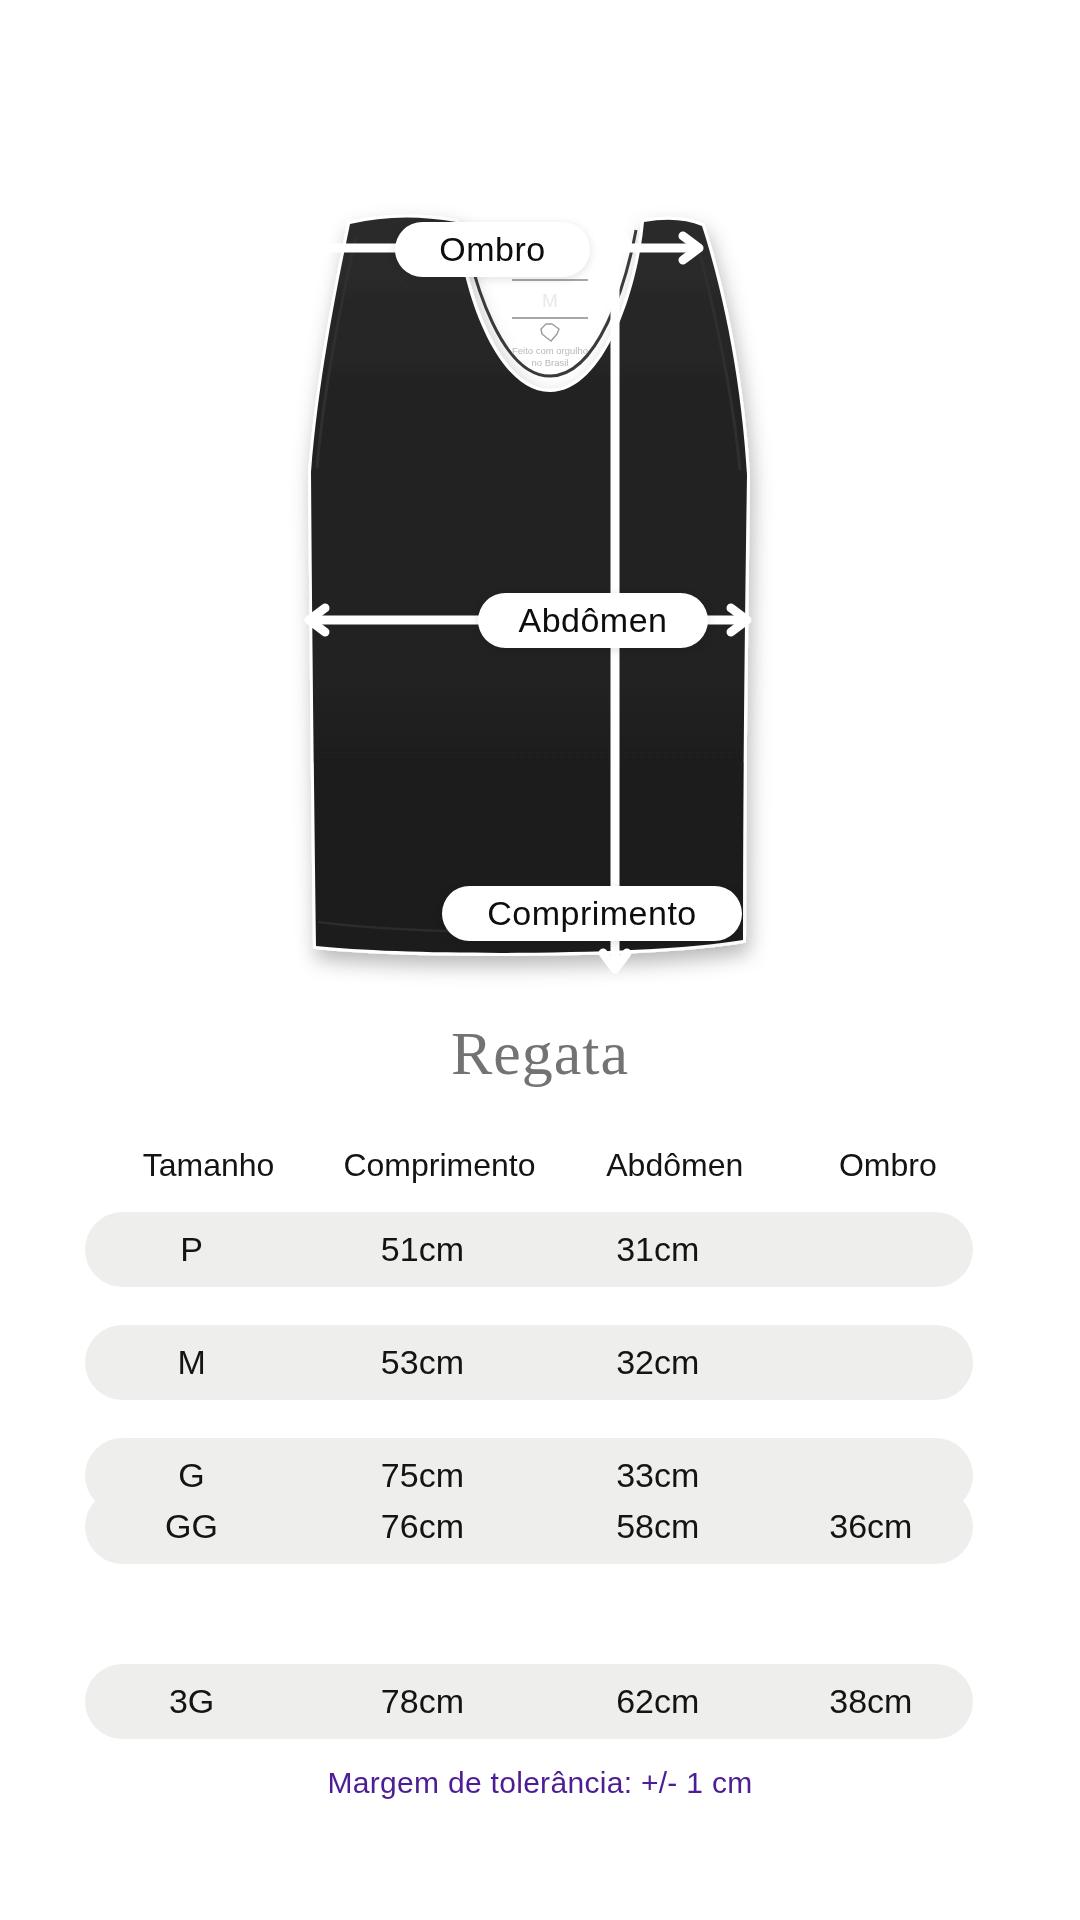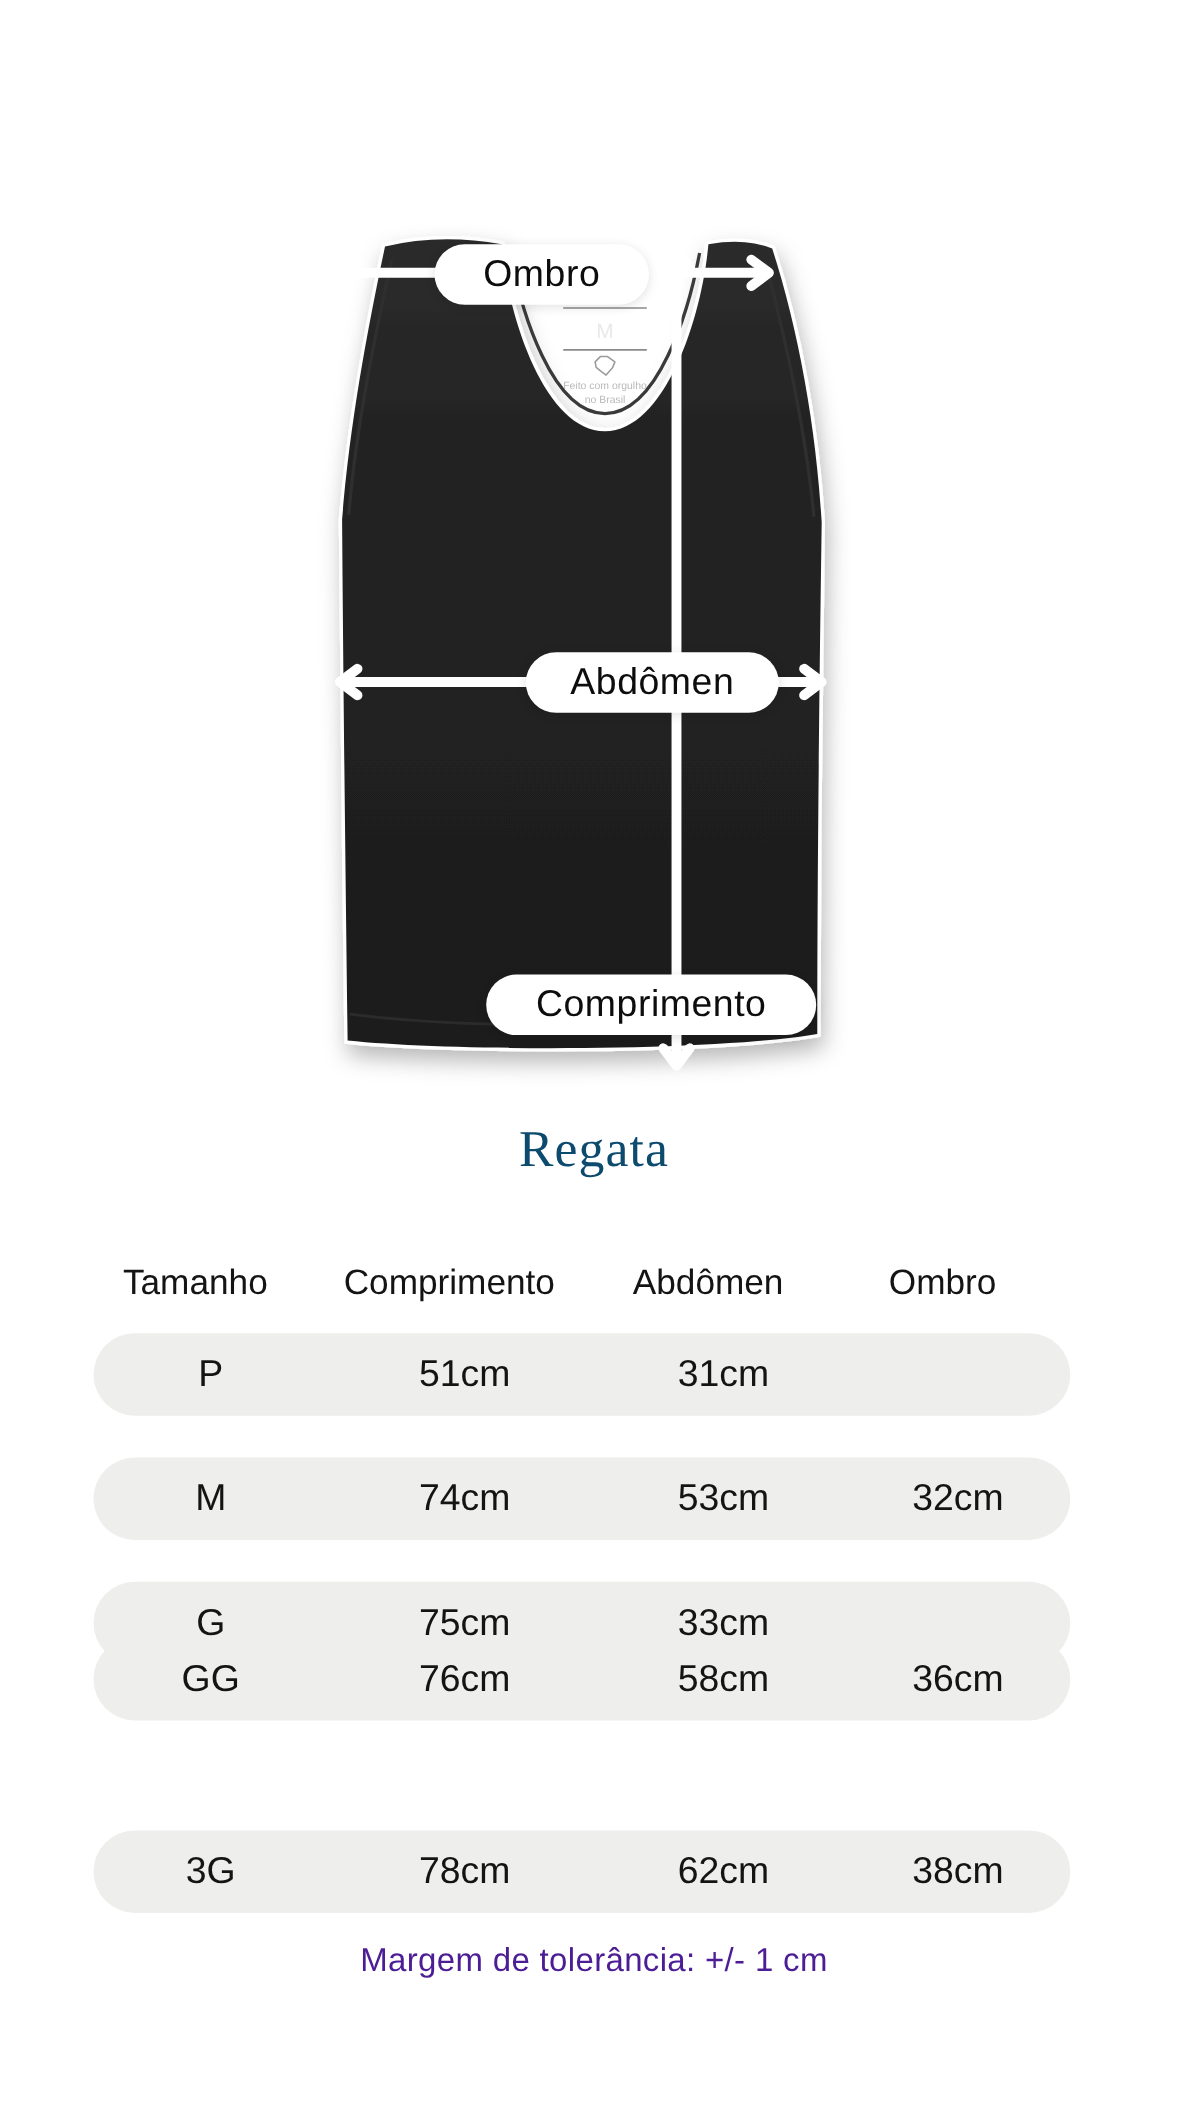--- a/index.html
+++ b/index.html
@@ -22,24 +22,24 @@
     box-shadow:0 2px 10px rgba(0,0,0,.12);
     white-space:nowrap;
   }
   .pill-ombro{left:395px;top:222px;width:195px;height:55px;}
   .pill-abdomen{left:478px;top:593px;width:230px;height:55px;}
   .pill-comprimento{left:442px;top:886px;width:300px;height:55px;}
   .title{
     position:absolute;left:0;top:1018px;width:100%;
     text-align:center;
     font-family:"Liberation Serif",serif;
-    font-size:47px;font-weight:500;letter-spacing:1px;color:#0c4a6e;
+    font-size:62px;font-weight:500;letter-spacing:1px;color:#737373;
   }
   .thead{
-    position:absolute;left:71px;top:1140px;width:888px;height:50px;
+    position:absolute;left:102px;top:1140px;width:888px;height:50px;
     display:grid;grid-template-columns:24% 28% 25% 23%;
     align-items:center;
     font-size:32px;font-weight:500;color:#141414;
   }
   .thead .th{text-align:center;}
   .trow{
     position:absolute;left:85px;width:888px;height:75px;
     background:#eeeeec;border-radius:38px;
     display:grid;grid-template-columns:24% 28% 25% 23%;
     align-items:center;
@@ -134,21 +134,20 @@
     <div class="th">Ombro</div>
   </div>
 
   <div class="trow row-0">
     <div class="td">P</div>
     <div class="td">51cm</div>
     <div class="td">31cm</div>
   </div>
   <div class="trow row-1">
     <div class="td">M</div>
-    <div class="td">74cm</div>
     <div class="td">53cm</div>
     <div class="td">32cm</div>
   </div>
   <div class="trow row-2">
     <div class="td">G</div>
     <div class="td">75cm</div>
     <div class="td">33cm</div>
   </div>
   <div class="trow row-3">
     <div class="td">GG</div>

